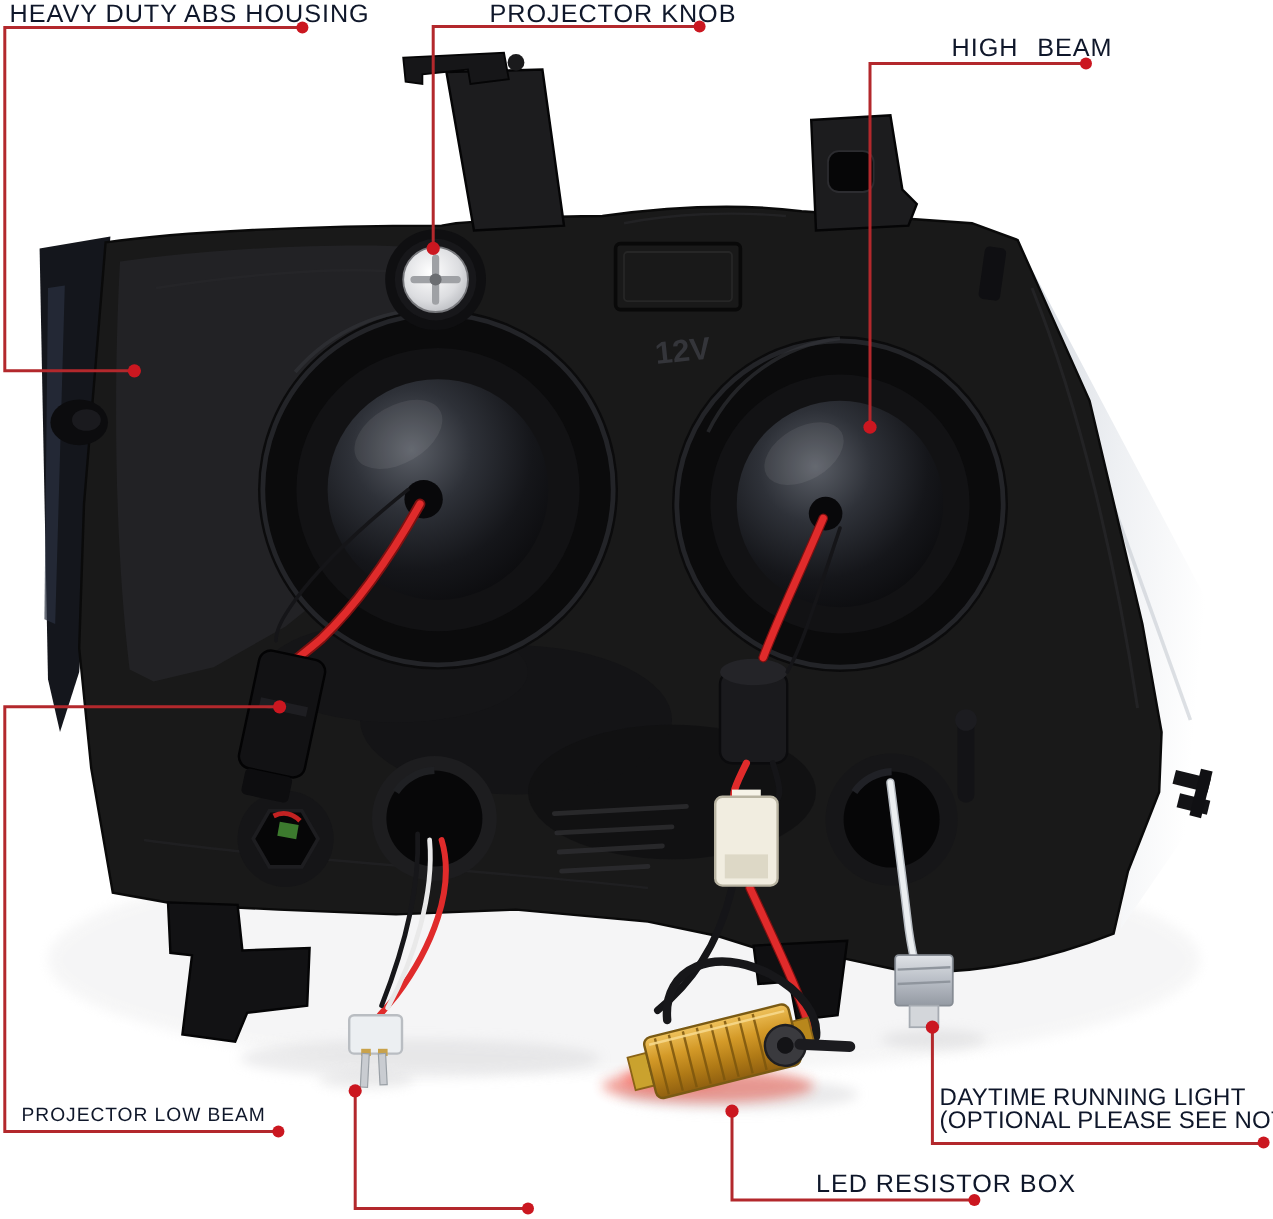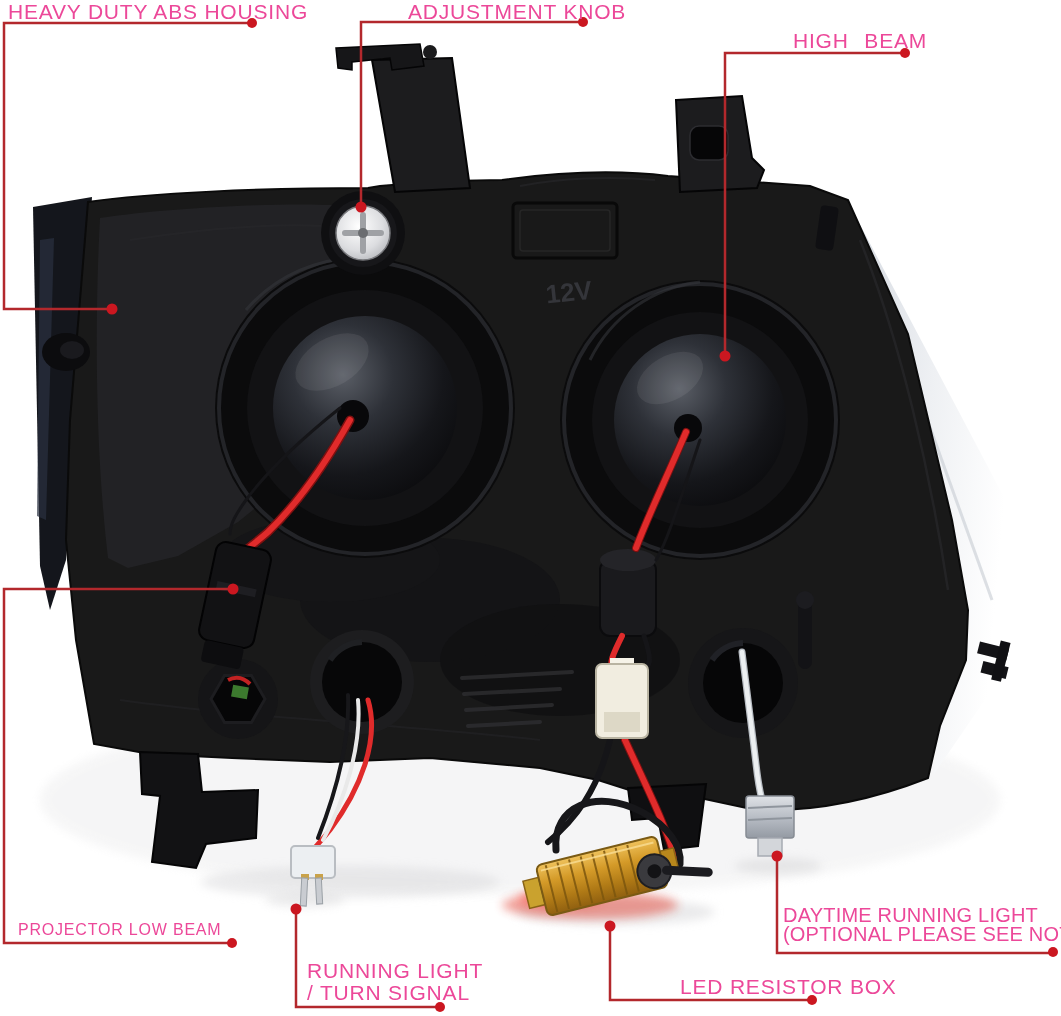--- a/index.html
+++ b/index.html
@@ -1,19 +1,19 @@
 <!DOCTYPE html>
 <html><head>
 <meta charset="utf-8">
 <style>
   html,body{margin:0;padding:0;background:#fff;}
   #stage{position:relative;width:1061px;height:1016px;background:#ffffff;overflow:hidden;
          font-family:"Liberation Sans", sans-serif;}
   #art{position:absolute;left:0;top:0;z-index:1;}
-  .callout{position:absolute;z-index:2;color:#ec4899;font-size:21px;line-height:22px;
+  .callout{position:absolute;z-index:2;color:#0f172a;font-size:21px;line-height:22px;
            letter-spacing:0.8px;white-space:nowrap;font-weight:400;}
   #lab-abs{left:8px;top:1px;}
   #lab-adj{left:408px;top:1px;}
   #lab-high{left:793px;top:30px;word-spacing:9px;}
   #lab-plb{left:18px;top:919px;font-size:16px;}
   #lab-run{left:307px;top:960px;}
   #lab-led{left:647px;top:976px;margin-left:33px;}
   #lab-drl{left:783px;top:906px;font-size:20px;line-height:19px;letter-spacing:0.2px;}
 </style>
 </head>
@@ -285,26 +285,22 @@
       <circle cx="296" cy="909" r="5.5"></circle>
         <circle cx="440" cy="1007" r="5"></circle>
       <circle cx="610" cy="926" r="5.5"></circle>
         <circle cx="812" cy="1000" r="5"></circle>
       <circle cx="777" cy="856" r="5.5"></circle>
         <circle cx="1053" cy="952" r="5"></circle>
     </g>
   </svg>
 
   <div id="lab-abs" class="callout">HEAVY DUTY ABS HOUSING</div>
-  <div id="lab-adj" class="callout">ADJUSTMENT KNOB</div>
+  <div id="lab-adj" class="callout">PROJECTOR KNOB</div>
   <div id="lab-high" class="callout">HIGH BEAM</div>
   <div id="lab-plb" class="callout">PROJECTOR LOW BEAM</div>
-  <div id="lab-run" class="callout">
-    <div>RUNNING LIGHT</div>
-    <div>/ TURN SIGNAL</div>
-  </div>
   <div id="lab-led" class="callout">LED RESISTOR BOX</div>
   <div id="lab-drl" class="callout">
     <div>DAYTIME RUNNING LIGHT</div>
     <div>(OPTIONAL PLEASE SEE NOTES)</div>
   </div>
 
 </div>
 
 </body></html>

